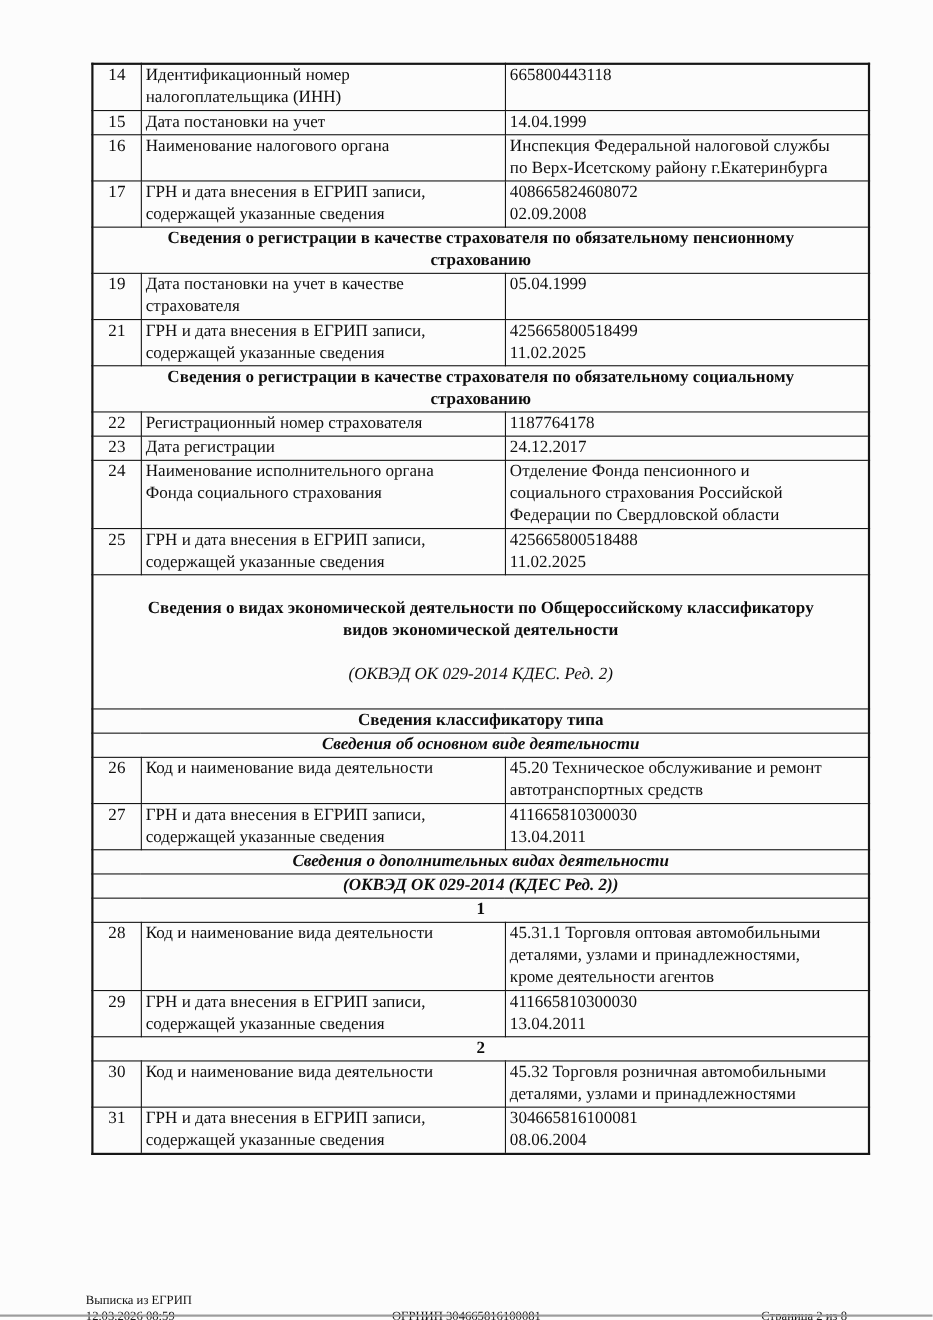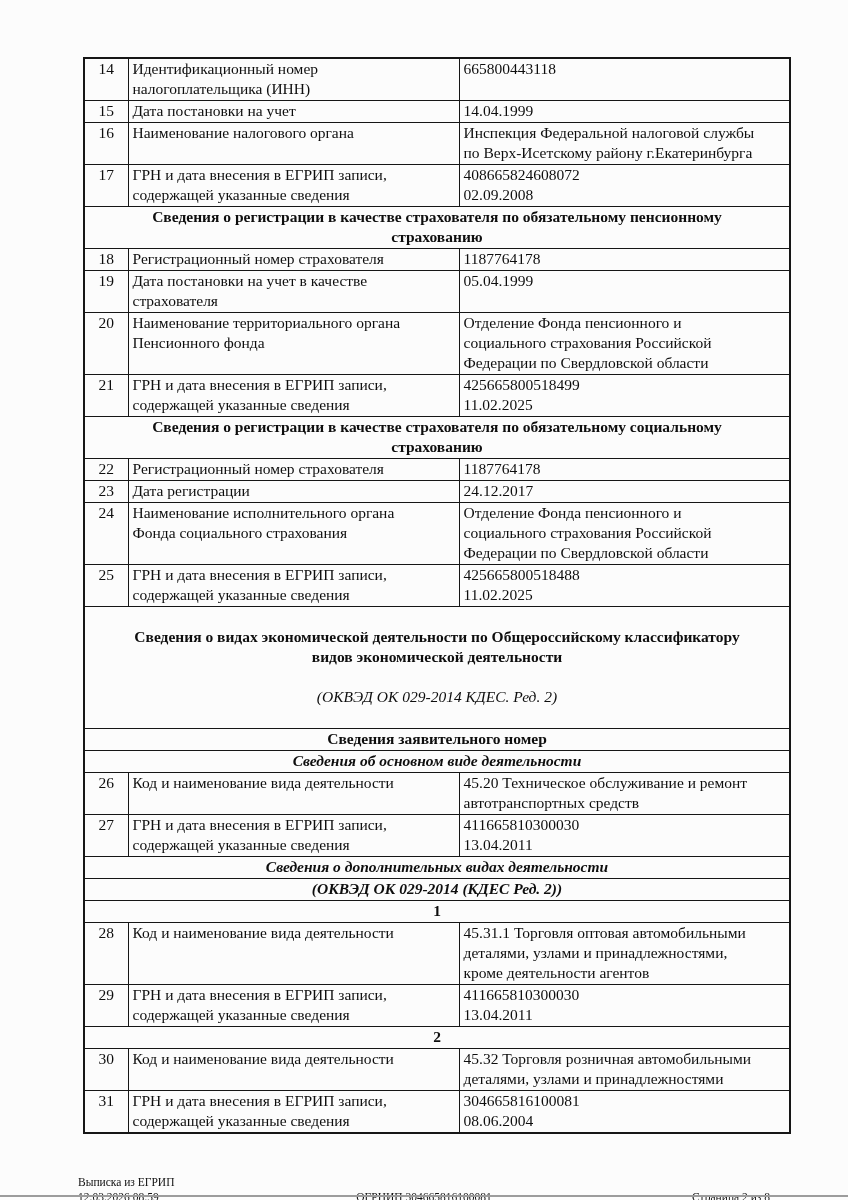--- a/index.html
+++ b/index.html
@@ -111,37 +111,24 @@
         <td>ГРН и дата внесения в ЕГРИП записи,
 содержащей указанные сведения</td>
         <td>408665824608072
 02.09.2008</td>
       </tr>
       <tr class="section">
         <td colspan="3">Сведения о регистрации в качестве страхователя по обязательному пенсионному
 страхованию</td>
       </tr>
       <tr>
-        <td class="num">18</td>
-        <td>Регистрационный номер страхователя</td>
-        <td>1187764178</td>
-      </tr>
-      <tr>
         <td class="num">19</td>
         <td>Дата постановки на учет в качестве
 страхователя</td>
         <td>05.04.1999</td>
-      </tr>
-      <tr>
-        <td class="num">20</td>
-        <td>Наименование территориального органа
-Пенсионного фонда</td>
-        <td>Отделение Фонда пенсионного и
-социального страхования Российской
-Федерации по Свердловской области</td>
       </tr>
       <tr>
         <td class="num">21</td>
         <td>ГРН и дата внесения в ЕГРИП записи,
 содержащей указанные сведения</td>
         <td>425665800518499
 11.02.2025</td>
       </tr>
       <tr class="section">
         <td colspan="3">Сведения о регистрации в качестве страхователя по обязательному социальному
@@ -173,21 +160,21 @@
 11.02.2025</td>
       </tr>
       <tr class="section">
         <td colspan="3">
           <div>Сведения о видах экономической деятельности по Общероссийскому классификатору
 видов экономической деятельности</div>
           <div class="sub">(ОКВЭД ОК 029-2014 КДЕС. Ред. 2)</div>
         </td>
       </tr>
       <tr class="section">
-        <td colspan="3">Сведения заявительного номер</td>
+        <td colspan="3">Сведения классификатору типа</td>
       </tr>
       <tr class="section bi">
         <td colspan="3">Сведения об основном виде деятельности</td>
       </tr>
       <tr>
         <td class="num">26</td>
         <td>Код и наименование вида деятельности</td>
         <td>45.20 Техническое обслуживание и ремонт
 автотранспортных средств</td>
       </tr>

